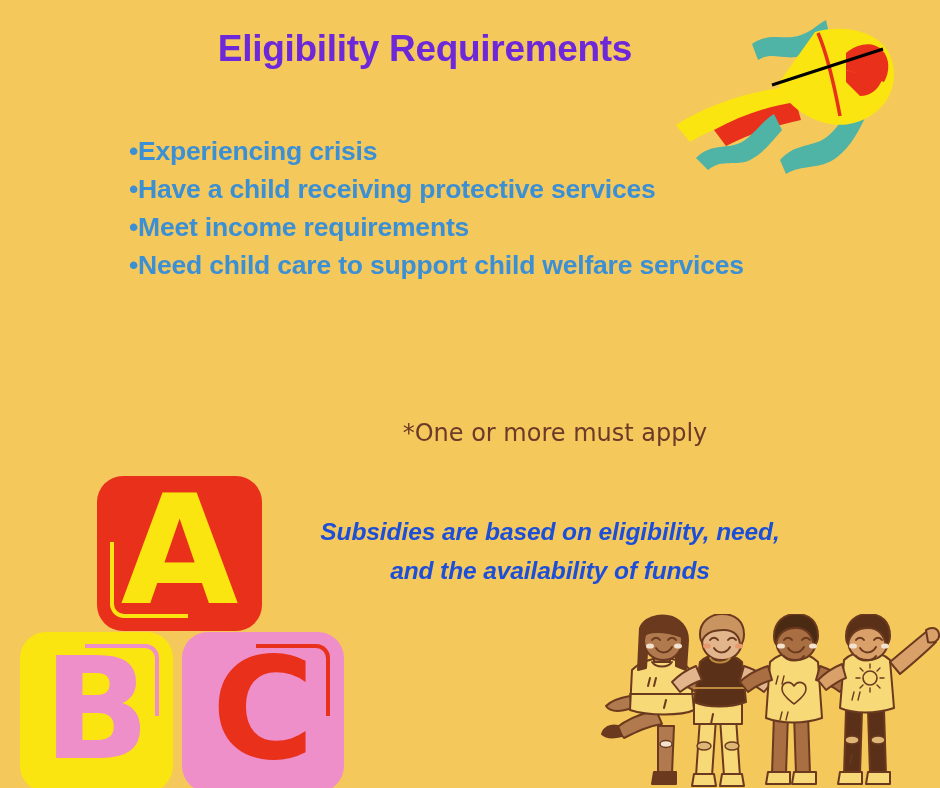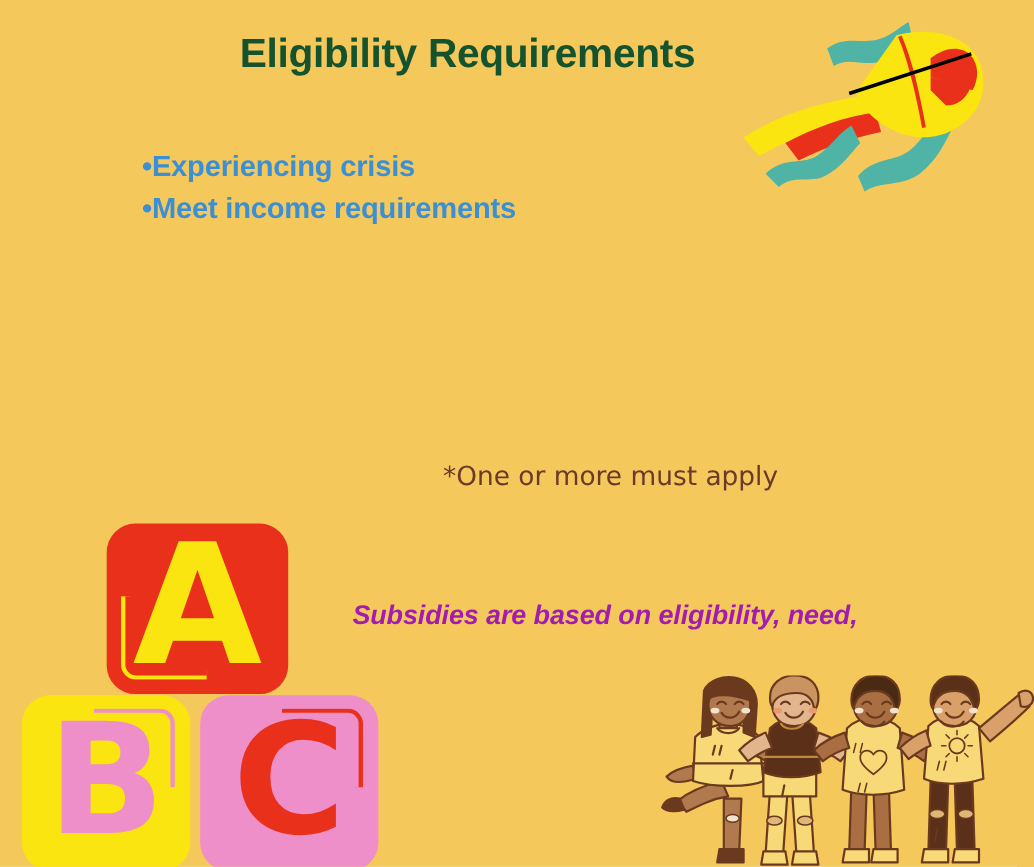--- a/index.html
+++ b/index.html
@@ -22,21 +22,21 @@
 
   
   #title {
     position: absolute;
     left: 0;
     top: 28px;
     width: 850px;
     text-align: center;
     font-size: 37px;
     font-weight: bold;
-    color: #14532d;
+    color: #6d28d9;
     letter-spacing: -0.3px;
     font-family: "Liberation Sans", sans-serif;
   }
 
   
   #bullets {
     position: absolute;
     left: 129px;
     top: 132px;
     width: 760px;
@@ -60,27 +60,27 @@
     font-size: 24px;
     color: #6B3A28;
     font-family: "DejaVu Sans", sans-serif;
     font-weight: normal;
   }
 
   
   #subtitle {
     position: absolute;
     left: 240px;
-    top: 540px;
+    top: 512px;
     width: 620px;
     text-align: center;
     font-size: 24.5px;
     font-weight: bold;
     font-style: italic;
-    color: #a21caf;
+    color: #1d4ed8;
     line-height: 39px;
     letter-spacing: -0.1px;
   }
 
   
   #kite {
     position: absolute;
     left: 668px;
     top: 8px;
     width: 276px;
@@ -193,27 +193,30 @@
       <path d="M150 25 C 160 48, 166 76, 172 108" stroke="#E8301A" stroke-width="3.5" fill="none"></path>
 
       <path d="M104 77 L 215 41" stroke="#000000" stroke-width="3.2" fill="none"></path>
     </svg>
   </div>
 
   <div id="title">Eligibility Requirements</div>
 
   <div id="bullets">
     <div class="bullet-line">•Experiencing crisis</div>
+    <div class="bullet-line">•Have a child receiving protective services</div>
     <div class="bullet-line">•Meet income requirements</div>
+    <div class="bullet-line">•Need child care to support child welfare services</div>
   </div>
 
   <div id="note">*One or more must apply</div>
 
   <div id="subtitle">
     <div>Subsidies are based on eligibility, need,</div>
+    <div>and the availability of funds</div>
   </div>
 
   <div class="block" id="block-a">
     <div class="corner"></div>
     <div class="letter">A</div>
   </div>
   <div class="block" id="block-b">
     <div class="corner"></div>
     <div class="letter">B</div>
   </div>

